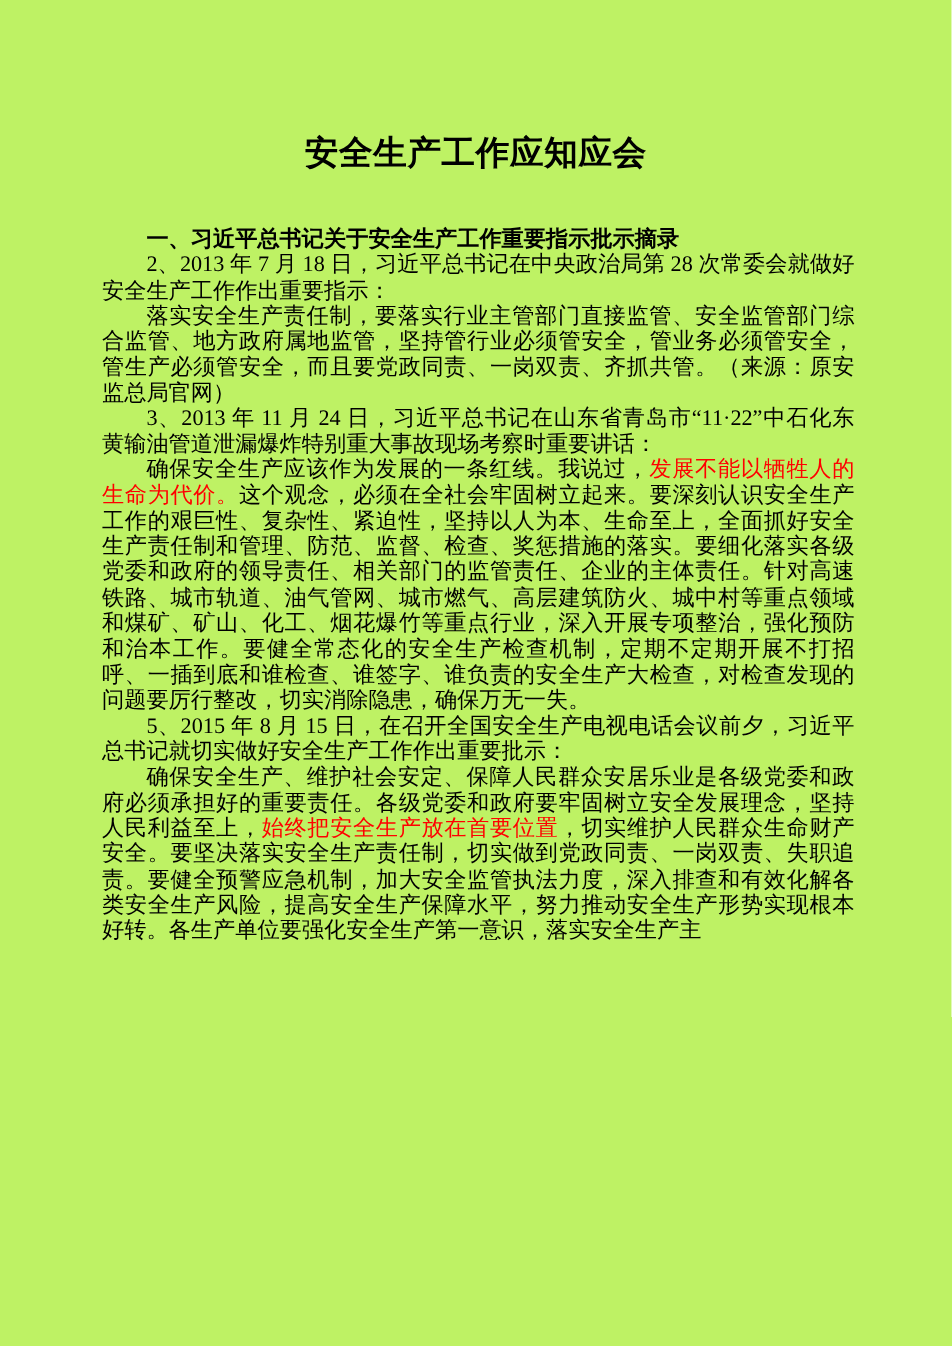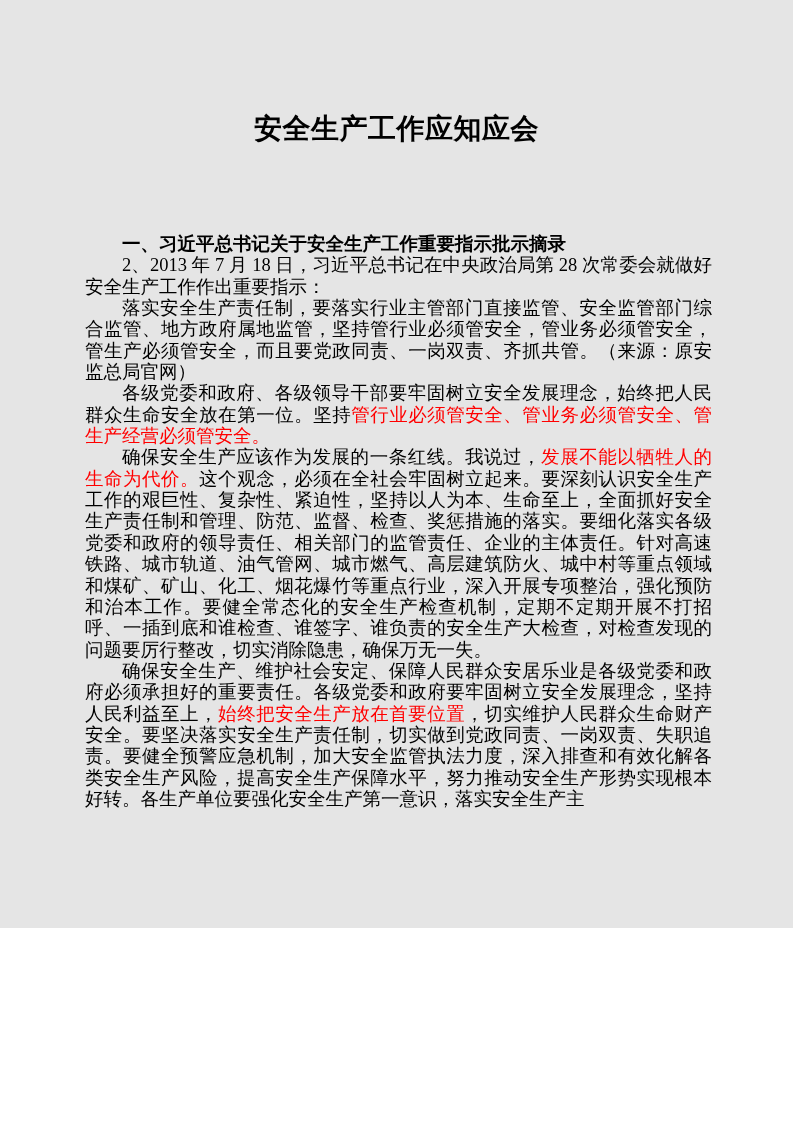--- a/index.html
+++ b/index.html
@@ -3,22 +3,22 @@
 <meta charset="utf-8">
 <style>
   html, body {
     margin: 0;
     padding: 0;
     background: #ffffff;
   }
   .page {
     position: relative;
     width: 793px;
-    height: 928px;
-    background: #e5e5e5;
+    height: 1122px;
+    background: #bef264;
     overflow: hidden;
     color: #000000;
     font-family: "Liberation Serif", "DejaVu Sans", sans-serif;
   }
   .doc-title {
     position: absolute;
     top: 110px;
     left: 0;
     width: 100%;
     margin: 0;
@@ -29,21 +29,20 @@
     letter-spacing: 0.5px;
   }
   .content {
     position: absolute;
     top: 190px;
     left: 85px;
     width: 627px;
     font-size: 18.5px;
     line-height: 21.35px;
     text-align: justify;
-    margin-top: 44px;
   }
   .content p {
     margin: 0;
     padding: 0;
     text-indent: 2em;
   }
   .content p.bold {
     font-weight: bold;
   }
   .run-red {
@@ -52,17 +51,18 @@
 </style>
 </head>
 <body>
 
 <div class="page">
   <h1 class="doc-title">安全生产工作应知应会</h1>
   <div class="content">
       <p class="bold"><span>一、习近平总书记关于安全生产工作重要指示批示摘录</span></p>
       <p><span>2、2013 年 7 月 18 日，习近平总书记在中央政治局第 28 次常委会就做好安全生产工作作出重要指示：</span></p>
       <p><span>落实安全生产责任制，要落实行业主管部门直接监管、安全监管部门综合监管、地方政府属地监管，坚持管行业必须管安全，管业务必须管安全，管生产必须管安全，而且要党政同责、一岗双责、齐抓共管。（来源：原安监总局官网）</span></p>
-      <p><span>各级党委和政府、各级领导干部要牢固树立安全发展理念，始终把人民群众生命安全放在第一位。坚持</span><span class="run-red" style="color: rgb(255, 0, 0);">管行业必须管安全、管业务必须管安全、管生产经营必须管安全。</span></p>
+      <p><span>3、2013 年 11 月 24 日，习近平总书记在山东省青岛市“11·22”中石化东黄输油管道泄漏爆炸特别重大事故现场考察时重要讲话：</span></p>
       <p><span>确保安全生产应该作为发展的一条红线。我说过，</span><span class="run-red" style="color: rgb(255, 0, 0);">发展不能以牺牲人的生命为代价。</span><span>这个观念，必须在全社会牢固树立起来。要深刻认识安全生产工作的艰巨性、复杂性、紧迫性，坚持以人为本、生命至上，全面抓好安全生产责任制和管理、防范、监督、检查、奖惩措施的落实。要细化落实各级党委和政府的领导责任、相关部门的监管责任、企业的主体责任。针对高速铁路、城市轨道、油气管网、城市燃气、高层建筑防火、城中村等重点领域和煤矿、矿山、化工、烟花爆竹等重点行业，深入开展专项整治，强化预防和治本工作。要健全常态化的安全生产检查机制，定期不定期开展不打招呼、一插到底和谁检查、谁签字、谁负责的安全生产大检查，对检查发现的问题要厉行整改，切实消除隐患，确保万无一失。</span></p>
+      <p><span>5、2015 年 8 月 15 日，在召开全国安全生产电视电话会议前夕，习近平总书记就切实做好安全生产工作作出重要批示：</span></p>
       <p><span>确保安全生产、维护社会安定、保障人民群众安居乐业是各级党委和政府必须承担好的重要责任。各级党委和政府要牢固树立安全发展理念，坚持人民利益至上，</span><span class="run-red" style="color: rgb(255, 0, 0);">始终把安全生产放在首要位置</span><span>，切实维护人民群众生命财产安全。要坚决落实安全生产责任制，切实做到党政同责、一岗双责、失职追责。要健全预警应急机制，加大安全监管执法力度，深入排查和有效化解各类安全生产风险，提高安全生产保障水平，努力推动安全生产形势实现根本好转。各生产单位要强化安全生产第一意识，落实安全生产主</span></p>
     </div>
 </div>
 
 </body></html>

